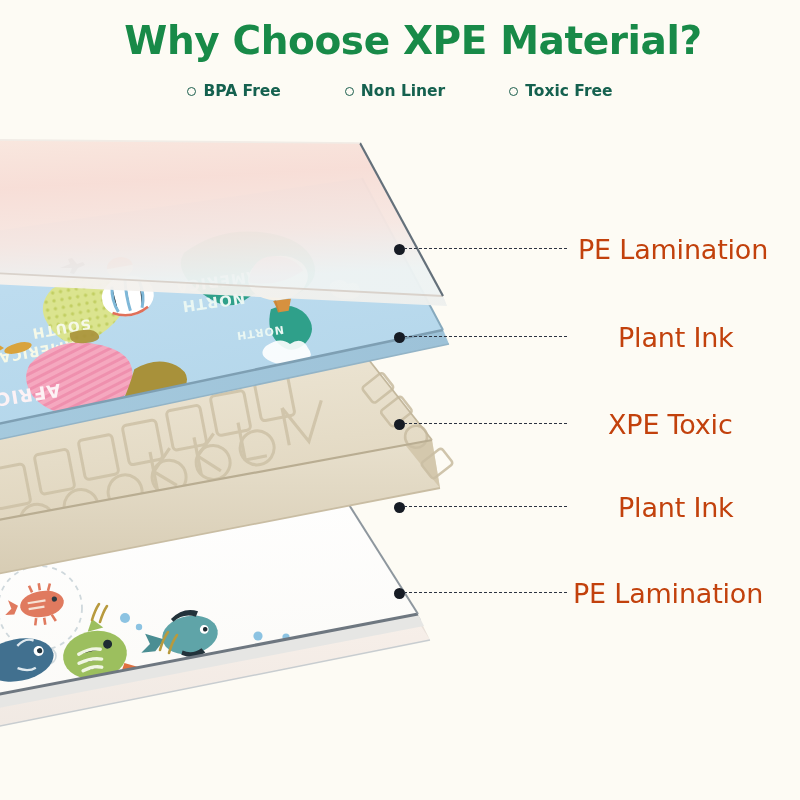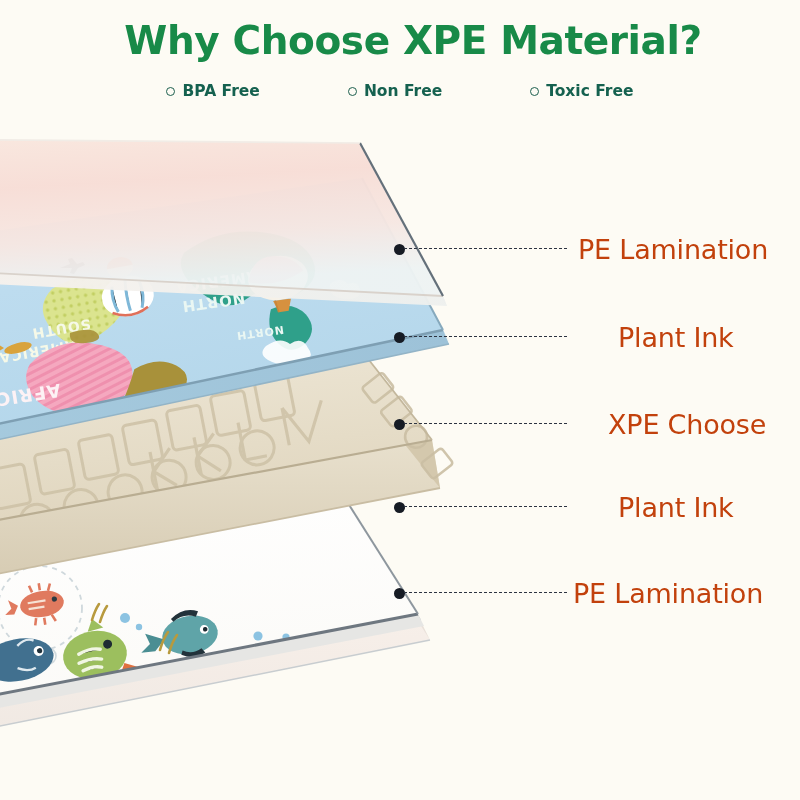--- a/index.html
+++ b/index.html
@@ -13,21 +13,21 @@
 
   
   .title{
     position:absolute;left:13px;top:18px;width:800px;text-align:center;
     font-size:39px;font-weight:bold;letter-spacing:-0.4px;
     color:#188a48;
     font-family:"DejaVu Sans", sans-serif;
   }
   .subrow{
     position:absolute;left:0;top:82px;width:800px;
-    display:flex;justify-content:center;align-items:center;gap:88px;
+    display:flex;justify-content:center;align-items:center;gap:64px;
   }
   .subitem{display:flex;align-items:center;gap:7px;}
   .subdot{
     width:7px;height:7px;border-radius:50%;
     border:1.3px solid #1d5f4e;background:transparent;display:inline-block;
   }
   .subtext{
     font-size:15.5px;font-weight:bold;color:#15614f;
     font-family:"DejaVu Sans", sans-serif;white-space:nowrap;
   }
@@ -404,21 +404,21 @@
 
   <div class="title">Why Choose XPE Material?</div>
 
   <div class="subrow">
     <div class="subitem">
       <span class="subdot"></span>
       <span class="subtext">BPA Free</span>
     </div>
     <div class="subitem">
       <span class="subdot"></span>
-      <span class="subtext">Non Free</span>
+      <span class="subtext">Non Liner</span>
     </div>
     <div class="subitem">
       <span class="subdot"></span>
       <span class="subtext">Toxic Free</span>
     </div>
   </div>
 
   <div class="callout" style="left:394px;top:249px;">
     <span class="cdot"></span>
     <span class="cline" style="width:163px;"></span>
@@ -427,21 +427,21 @@
 
   <div class="callout" style="left:394px;top:337px;">
     <span class="cdot"></span>
     <span class="cline" style="width:163px;"></span>
     <span class="clabel" style="left:224px;top:0;">Plant Ink</span>
   </div>
 
   <div class="callout" style="left:394px;top:424px;">
     <span class="cdot"></span>
     <span class="cline" style="width:163px;"></span>
-    <span class="clabel" style="left:214px;top:0;">XPE Choose</span>
+    <span class="clabel" style="left:214px;top:0;">XPE Toxic</span>
   </div>
 
   <div class="callout" style="left:394px;top:507px;">
     <span class="cdot"></span>
     <span class="cline" style="width:163px;"></span>
     <span class="clabel" style="left:224px;top:0;">Plant Ink</span>
   </div>
 
   <div class="callout" style="left:394px;top:593px;">
     <span class="cdot"></span>

